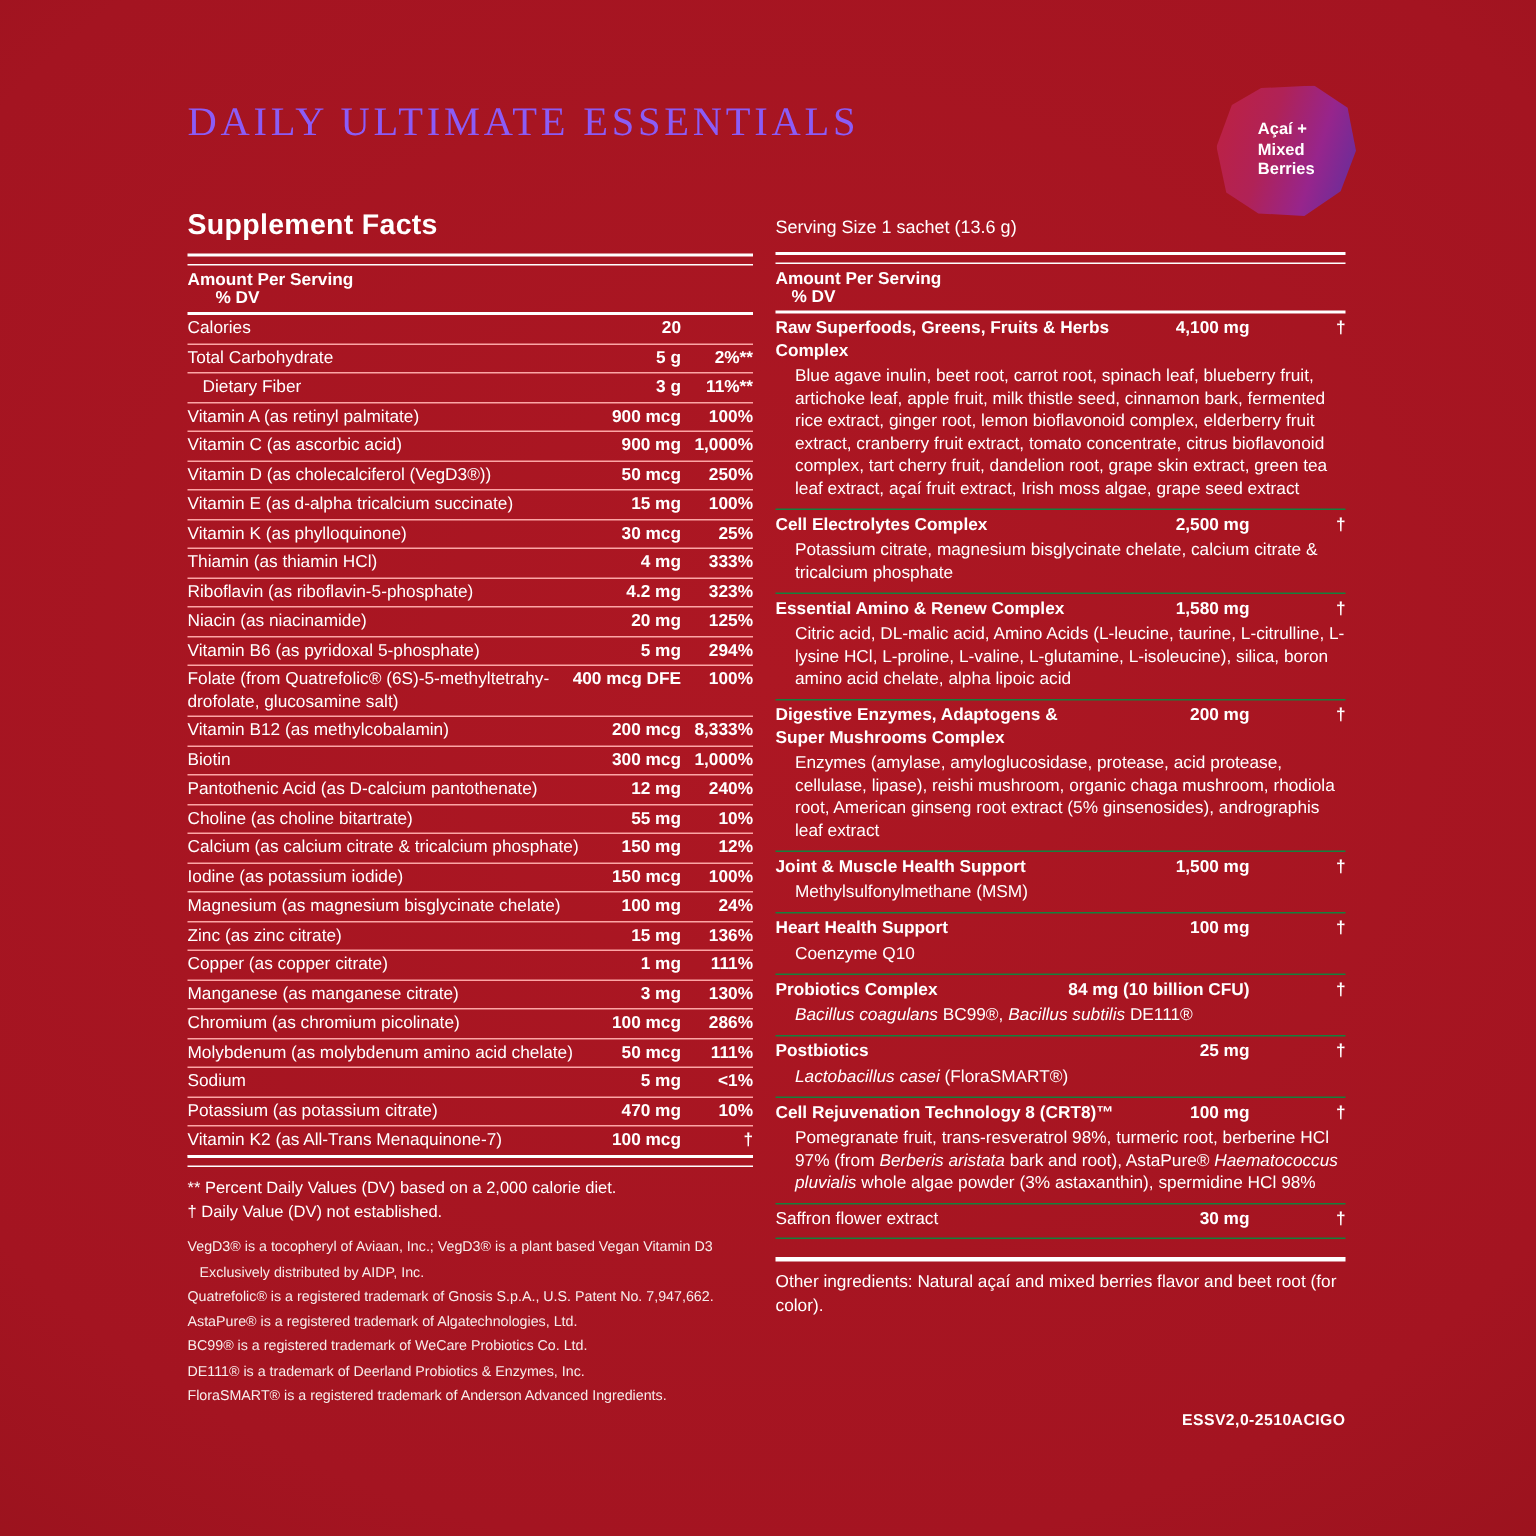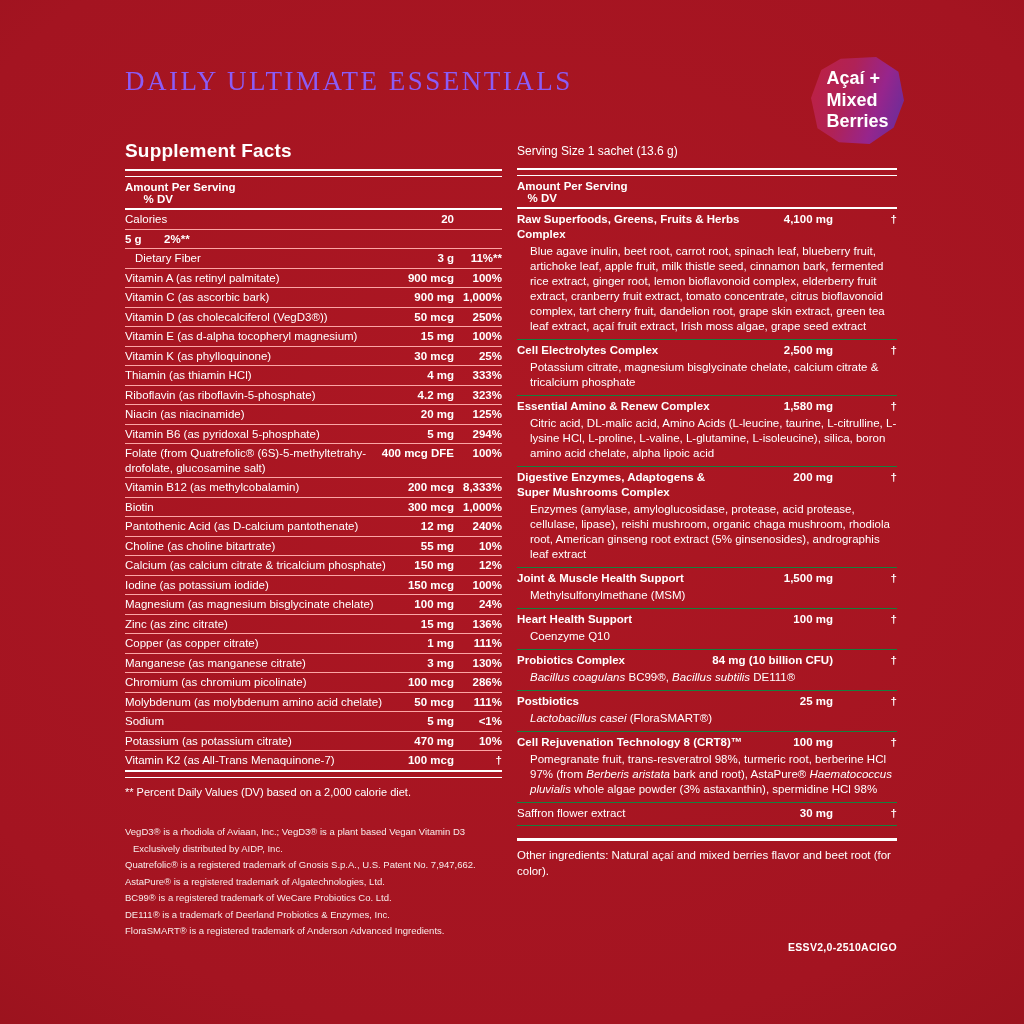--- a/index.html
+++ b/index.html
@@ -15,21 +15,21 @@
     font-family:"Liberation Serif", serif;
     font-size:27px;letter-spacing:2.5px;font-weight:400;
     color:#8b5cf6;white-space:nowrap;
   }
   .badge{
     position:absolute;left:811px;top:57px;width:93px;height:87px;
     background:linear-gradient(108deg,#bf2140 0%,#b02257 38%,#97258c 68%,#5e2f9e 100%);
     clip-path:polygon(32% 2%,70% 0%,94% 17%,100% 50%,89% 81%,63% 100%,30% 98%,7% 82%,0% 47%,11% 15%);
     display:flex;align-items:center;justify-content:center;
   }
-  .badge-text{font-size:18px;font-weight:700;line-height:1.22;color:#fff;text-align:left;}
+  .badge-text{font-size:11px;font-weight:700;line-height:1.22;color:#fff;text-align:left;}
   .col{position:absolute;top:128px;margin-top:12px;}
   .col-left{left:125px;width:377px;}
   .col-right{left:517px;width:380px;}
   .sf-title{font-size:19px;font-weight:700;margin:0 0 7px 0;letter-spacing:.2px;}
   .serving{font-size:12px;font-weight:400;margin:4px 0 10px 0;}
   .rule-double{height:5px;border-top:2px solid #fff;border-bottom:1.5px solid #fff;}
   .rule-med{border-bottom:2px solid #fff;}
   .rule-thick{border-bottom:3px solid #fff;}
   .col-head{display:flex;align-items:baseline;font-size:11.5px;font-weight:700;padding:4px 0 3px 0;flex-direction:column;}
   .col-head .spacer{flex:1;}
@@ -82,45 +82,46 @@
     <span class="dvh">% DV</span>
   </div>
   <div class="rule-med"></div>
   <div id="left-rows">
       <div class="lrow">
         <span class="lname">Calories</span>
         <span class="lamt">20</span>
         <span class="ldv"></span>
       </div>
       <div class="lrow">
+        <span class="lname">Total Carbohydrate</span>
         <span class="lamt">5 g</span>
         <span class="ldv">2%**</span>
       </div>
       <div class="lrow indent">
         <span class="lname">Dietary Fiber</span>
         <span class="lamt">3 g</span>
         <span class="ldv">11%**</span>
       </div>
       <div class="lrow">
         <span class="lname">Vitamin A (as retinyl palmitate)</span>
         <span class="lamt">900 mcg</span>
         <span class="ldv">100%</span>
       </div>
       <div class="lrow">
-        <span class="lname">Vitamin C (as ascorbic bark)</span>
+        <span class="lname">Vitamin C (as ascorbic acid)</span>
         <span class="lamt">900 mg</span>
         <span class="ldv">1,000%</span>
       </div>
       <div class="lrow">
         <span class="lname">Vitamin D (as cholecalciferol (VegD3®))</span>
         <span class="lamt">50 mcg</span>
         <span class="ldv">250%</span>
       </div>
       <div class="lrow">
-        <span class="lname">Vitamin E (as d-alpha tocopheryl magnesium)</span>
+        <span class="lname">Vitamin E (as d-alpha tricalcium succinate)</span>
         <span class="lamt">15 mg</span>
         <span class="ldv">100%</span>
       </div>
       <div class="lrow">
         <span class="lname">Vitamin K (as phylloquinone)</span>
         <span class="lamt">30 mcg</span>
         <span class="ldv">25%</span>
       </div>
       <div class="lrow">
         <span class="lname">Thiamin (as thiamin HCl)</span>
@@ -219,20 +220,21 @@
       </div>
       <div class="lrow">
         <span class="lname">Vitamin K2 (as All-Trans Menaquinone-7)</span>
         <span class="lamt">100 mcg</span>
         <span class="ldv">†</span>
       </div>
     </div>
   <div class="rule-double" style="margin-top:-1px;"></div>
   <div class="footnotes">
     <div>** Percent Daily Values (DV) based on a 2,000 calorie diet.</div>
+    <div>†  Daily Value (DV) not established.</div>
   </div>
 </div>
 
 <div class="col col-right">
   <div class="serving">Serving Size 1 sachet (13.6 g)</div>
   <div class="rule-double"></div>
   <div class="col-head">
     <span class="spacer"></span>
     <span class="aps">Amount Per Serving</span>
     <span class="dvh">% DV</span>
@@ -339,21 +341,21 @@
           <span class="rdv">†</span>
         </div>
       </div>
     </div>
   <div class="gap"></div>
   <div class="rule-thick"></div>
   <div class="other-ing">Other ingredients: Natural açaí and mixed berries flavor and beet root (for color).</div>
 </div>
 
 <div class="tm-block" id="tm-block">
-    <div class="tm-line">VegD3® is a rhodiola of Aviaan, Inc.; VegD3® is a plant based Vegan Vitamin D3</div>
+    <div class="tm-line">VegD3® is a tocopheryl of Aviaan, Inc.; VegD3® is a plant based Vegan Vitamin D3</div>
     <div class="tm-line indent">Exclusively distributed by AIDP, Inc.</div>
     <div class="tm-line">Quatrefolic® is a registered trademark of Gnosis S.p.A., U.S. Patent No. 7,947,662.</div>
     <div class="tm-line">AstaPure® is a registered trademark of Algatechnologies, Ltd.</div>
     <div class="tm-line">BC99® is a registered trademark of WeCare Probiotics Co. Ltd.</div>
     <div class="tm-line">DE111® is a trademark of Deerland Probiotics &amp; Enzymes, Inc.</div>
     <div class="tm-line">FloraSMART® is a registered trademark of Anderson Advanced Ingredients.</div>
   </div>
 
 <div class="product-code">ESSV2,0-2510ACIGO</div>
 

